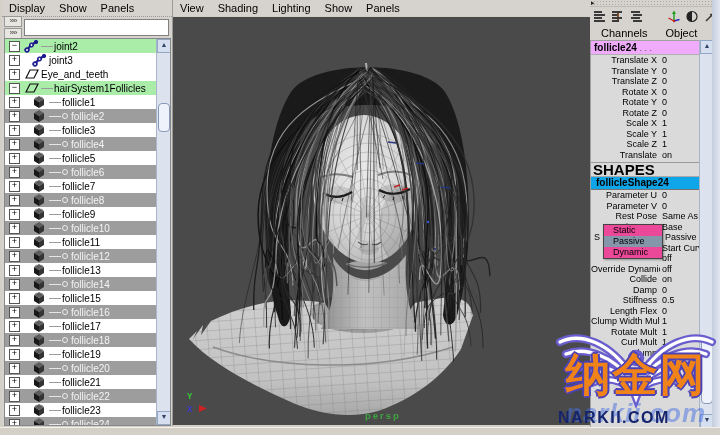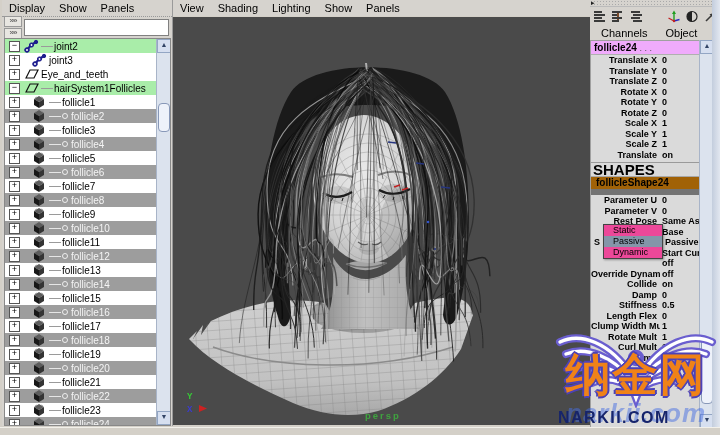--- a/index.html
+++ b/index.html
@@ -41,27 +41,27 @@
   #cb-handle{height:6px;border-bottom:1px solid #bbb;
      background-image:radial-gradient(#a9a9a9 35%,transparent 36%);background-size:3px 3px;}
   #cb-handle-arrow{position:absolute;left:1px;top:-1px;font-size:7px;color:#222;}
   #cb-icons{height:18px;display:flex;align-items:center;padding:0 3px;gap:4px;}
   #cb-icons .spacer{flex:1;}
   .tool-icon{width:14px;height:13px;display:inline-block;}
   #cb-menubar{height:15px;display:flex;align-items:center;font-size:11px;gap:4px;padding-left:4px;background:#d6d3ce;}
   #cb-content{position:absolute;top:40px;left:0;width:112px;bottom:0;background:#dadada;border:1px solid #a0a0a0;border-bottom:none;}
   .nodebar{height:13px;background:#f0abfc;font-weight:bold;font-size:10px;line-height:13px;padding-left:3px;border-bottom:1px solid #b0b0b0;white-space:nowrap;}
   .nodebar .dots{font-weight:normal;color:#555;font-size:9px;}
-  .ch-row{height:10.5px;display:flex;font-size:9px;line-height:10.5px;font-weight:bold;}
+  .ch-row{height:10.5px;display:flex;font-size:9px;line-height:10.5px;}
   .ch-label{width:66px;text-align:right;padding-right:3px;overflow:hidden;white-space:nowrap;flex:none;}
   .ch-value{flex:1;text-align:left;padding-left:2px;overflow:hidden;white-space:nowrap;}
   .ch-row.trunc .ch-label{text-align:left;padding-left:3px;}
   .sep{height:1px;background:#9a9a9a;margin:2px 0 1px 0;}
   .shapes-h{height:12px;font-size:15px;font-weight:bold;line-height:12px;padding-left:2px;}
-  .shapebar{height:12px;background:#a16207;font-weight:bold;font-size:10px;line-height:12px;padding-left:5px;border-top:1px solid #a8a8a8;border-bottom:6px solid #737373;}
+  .shapebar{height:12px;background:#0ea5e9;font-weight:bold;font-size:10px;line-height:12px;padding-left:5px;border-top:1px solid #a8a8a8;border-bottom:1px solid #737373;}
   #sim-popup{position:absolute;left:12px;top:183px;width:58px;background:#ec4899;border:1px solid #444;box-shadow:1px 1px 2px rgba(0,0,0,.35);z-index:20;}
   .popup-item{height:11px;font-size:9px;line-height:11px;padding-left:9px;white-space:nowrap;}
   .popup-item.sel{background:var(--popup-hi);}
   #cb-scroll{position:absolute;right:8px;top:40px;bottom:0;width:12px;background:#dce3ee;border-left:1px solid #a8b4c8;}
   #cb-edge{position:absolute;right:0;top:0;width:8px;height:100%;background:linear-gradient(90deg,#c3cddd,#e2e7f0);}
   
   #bottombar{position:absolute;left:0;right:0;bottom:0;height:7px;background:#d4d0c8;border-top:1px solid #f2f0ea;}
   
   #watermark{position:absolute;left:552px;top:318px;width:168px;height:117px;pointer-events:none;z-index:60;}
   #wm-wings{position:absolute;left:0;top:0;}

